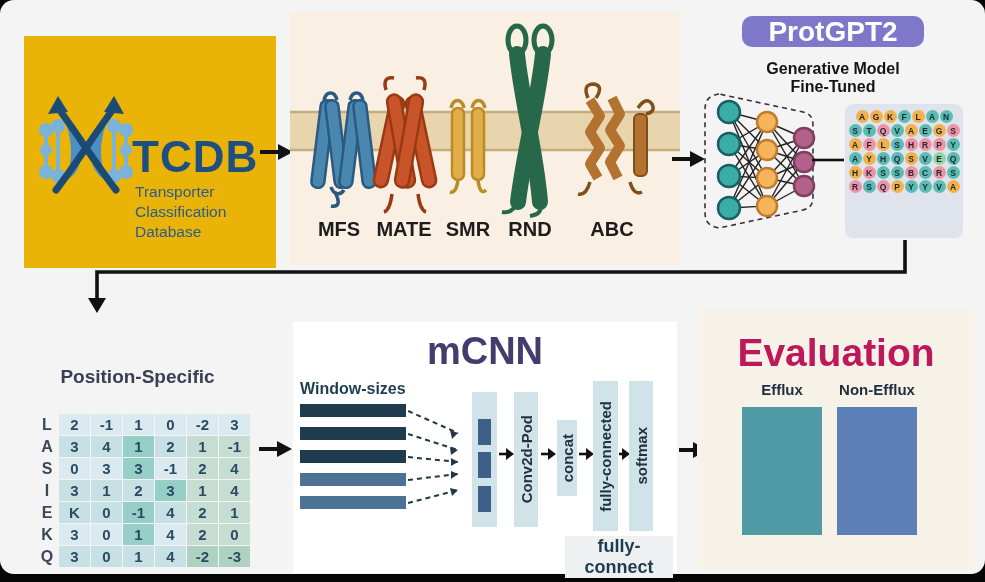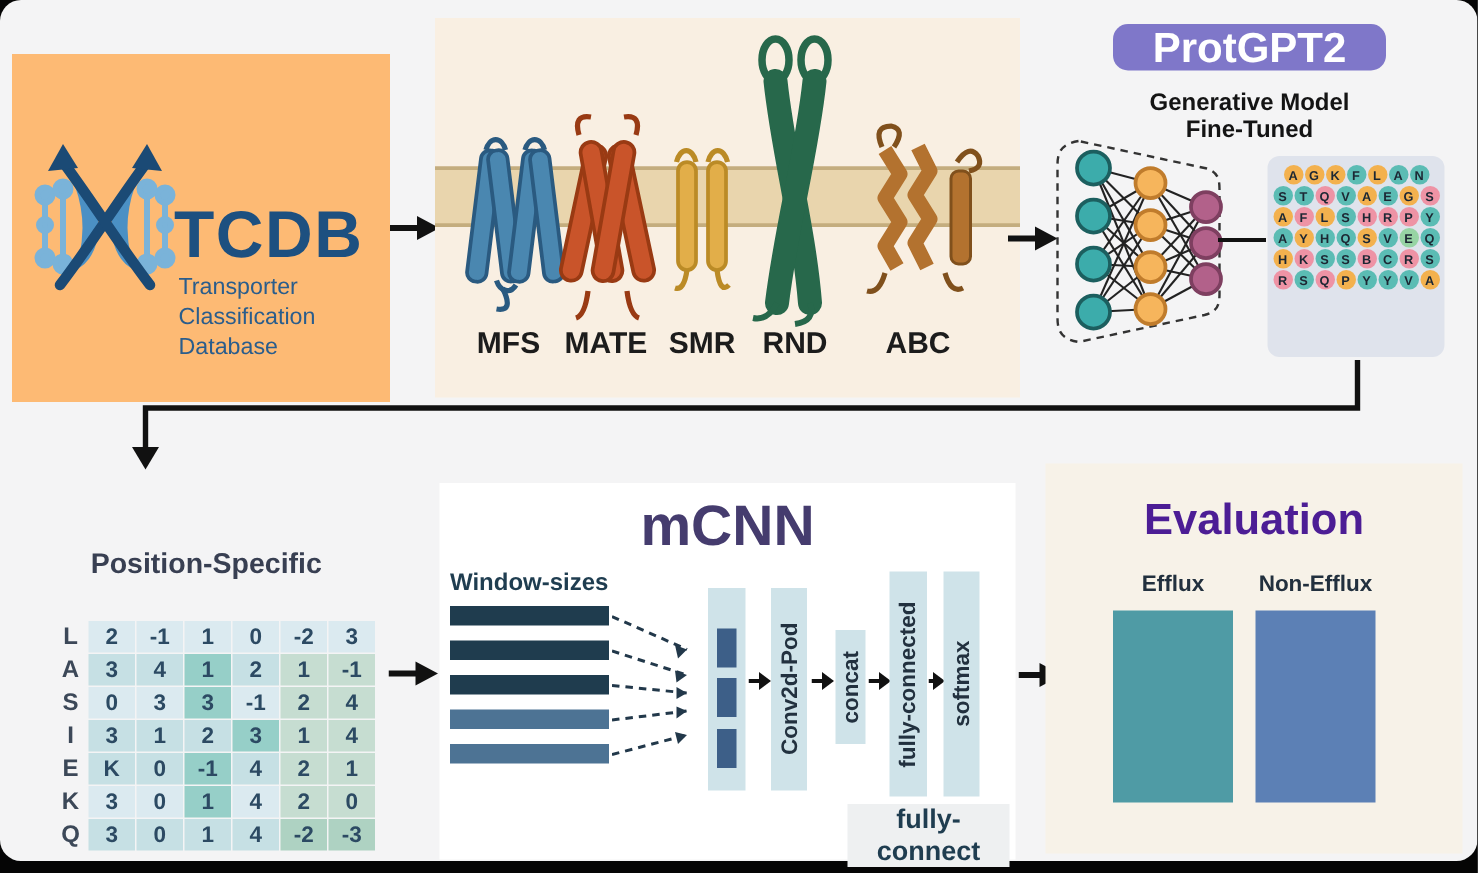--- a/index.html
+++ b/index.html
@@ -1,21 +1,21 @@
 <!DOCTYPE html>
 <html><head>
 <meta charset="utf-8">
 <style>
   html,body{margin:0;padding:0;background:#000;}
   #canvas{position:relative;width:985px;height:582px;background:#050505;font-family:"Liberation Sans",sans-serif;overflow:hidden;}
   #sheet{position:absolute;left:0;top:0;width:985px;height:574px;background:#f4f4f5;border-radius:14px;}
   .abs{position:absolute;}
   .panel{position:absolute;}
   
-  #tcdb-box{left:8px;top:36px;width:252px;height:232px;background:#fdba74;}
+  #tcdb-box{left:24px;top:36px;width:252px;height:232px;background:#eab308;}
   #tcdb-acronym{left:108px;top:96px;font-size:44px;font-weight:800;color:#1d5080;letter-spacing:1px;}
   #tcdb-sub{left:111px;top:146px;font-size:15.5px;font-weight:500;color:#2a5d8c;line-height:1.28;}
   
   #mem-panel{left:290px;top:12px;width:390px;height:253px;background:#f9efe2;}
   .fam-label{position:absolute;top:206px;transform:translateX(-50%);font-size:20px;font-weight:700;color:#1c1c1c;}
   
   #pgpt-badge{left:742px;top:16px;width:182px;height:31px;background:#7f77c9;border-radius:10px;display:flex;align-items:center;justify-content:center;color:#fff;font-size:28px;font-weight:800;}
   #pgpt-sub{left:743px;top:60px;width:180px;text-align:center;font-size:16px;font-weight:700;color:#141414;line-height:1.15;}
   #seq-box{left:845px;top:104px;width:118px;height:134px;background:#dfe3ec;border-radius:8px;padding-top:6px;box-sizing:border-box;}
   .seq-row{display:flex;justify-content:center;gap:1px;margin-bottom:1px;}
@@ -31,21 +31,21 @@
   #mcnn-panel{left:293px;top:322px;width:384px;height:251px;background:#ffffff;}
   #mcnn-title{left:0;top:8px;width:384px;text-align:center;font-size:38px;font-weight:800;color:#453c6e;}
   #mcnn-window-label{left:7px;top:58px;font-size:16px;font-weight:700;color:#1f3d50;}
   .win-bar{position:absolute;left:7px;width:106px;height:13px;}
   .stage{position:absolute;background:#cfe3e9;display:flex;align-items:center;justify-content:center;}
   .vlabel{writing-mode:vertical-rl;transform:rotate(180deg);font-size:15px;font-weight:700;color:#22313f;white-space:nowrap;}
   #mcnn-bottom1{left:115px;top:214px;width:150px;text-align:center;font-size:18px;font-weight:700;color:#1f3d50;}
   #mcnn-bottom2{left:272px;top:214px;width:108px;text-align:center;font-size:18px;font-weight:700;color:#1f3d50;background:#eef0f1;}
   
   #eval-panel{left:697px;top:309px;width:278px;height:260px;background:#f7f2e8;}
-  #eval-title{left:0;top:22px;width:278px;text-align:center;font-size:29px;font-weight:800;color:#4c1d95;}
+  #eval-title{left:0;top:22px;width:278px;text-align:center;font-size:39px;font-weight:800;color:#be185d;}
   .eval-label{position:absolute;top:72px;transform:translateX(-50%);font-size:15px;font-weight:700;color:#22303e;}
   .eval-bar{position:absolute;top:98px;width:80px;height:128px;}
   svg{display:block;}
 </style>
 </head>
 <body>
 
 <div id="canvas">
   <div id="sheet"></div>
 

